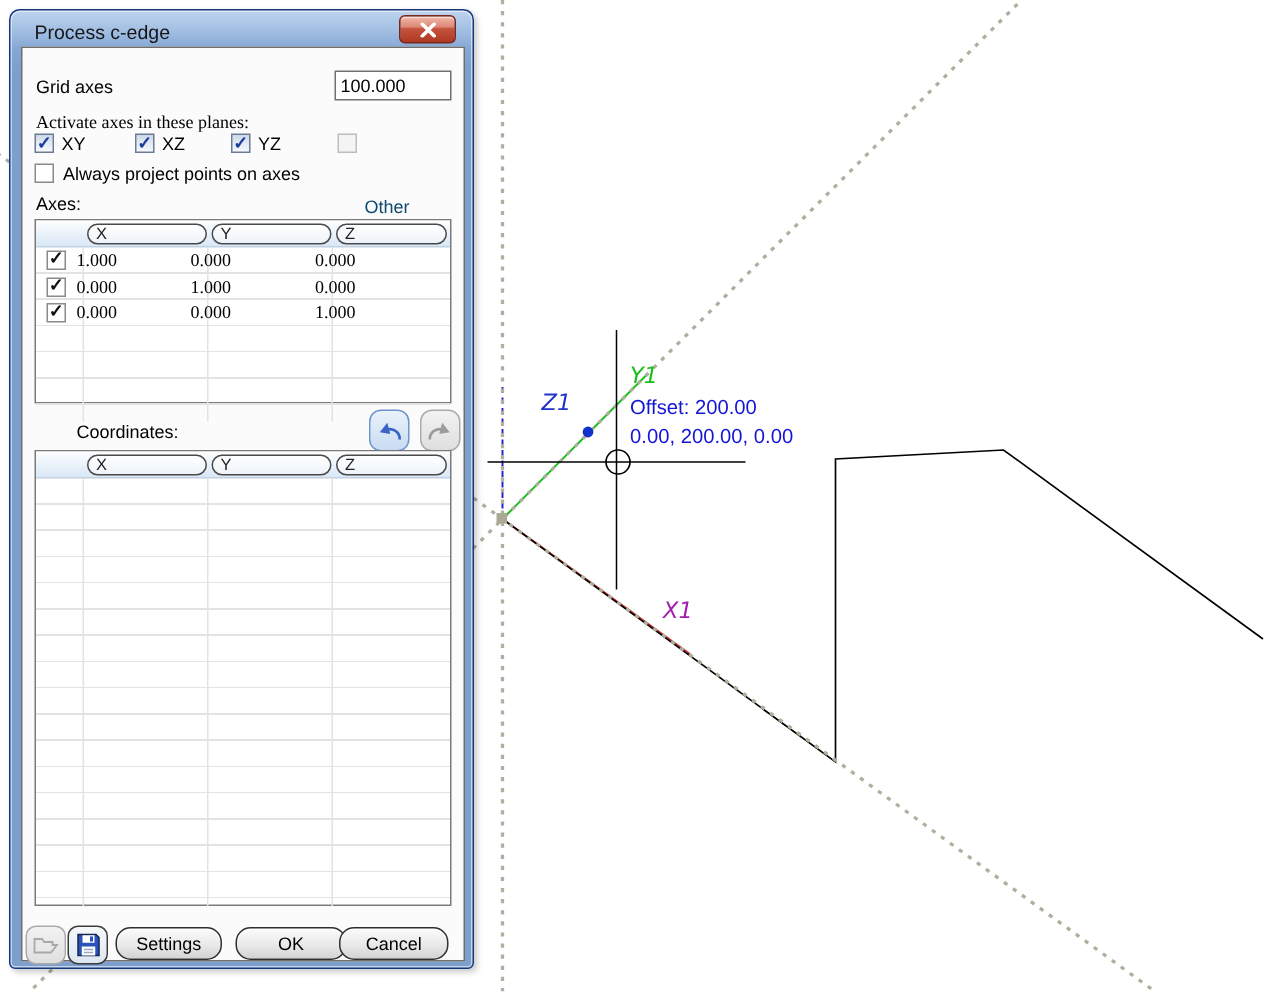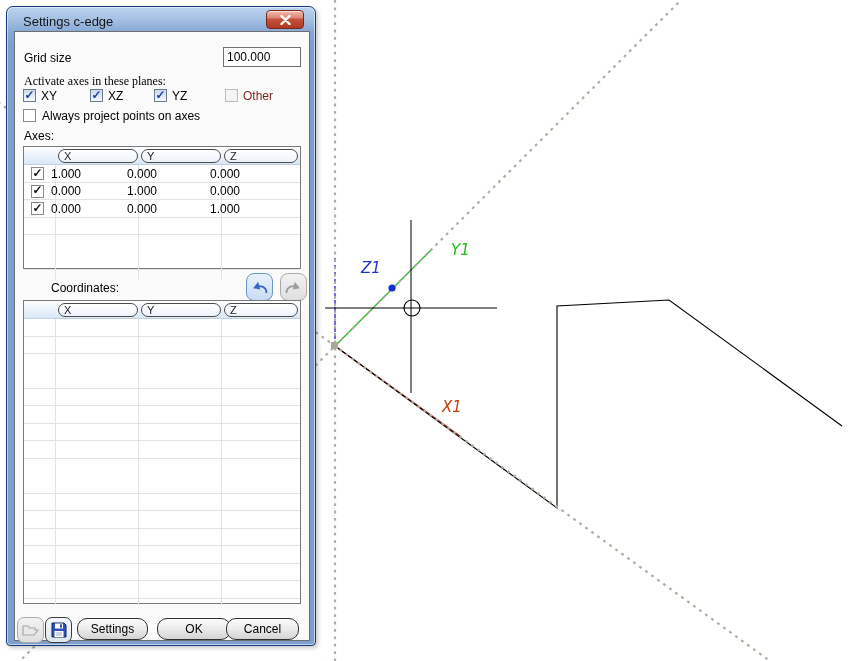--- a/index.html
+++ b/index.html
@@ -29,21 +29,21 @@
   #grid-input { position:absolute; left:208px; top:15px; width:78px; height:20px;
          border:1px solid #707070; background:#fff; font:12px "Liberation Sans",sans-serif; padding:0 3px; }
 
   
   .cb { position:absolute; width:13px; height:13px; background:linear-gradient(180deg,#CDD9EA,#F6F9FC);
         border:1px solid #6B7B94; display:flex; align-items:center; justify-content:center; cursor:pointer; }
   .cb.checked::after { content:"✓"; font-size:12px; font-weight:bold; color:#1C3E9C; margin-top:-2px; }
   .cb.plain { background:#fff; border:1px solid #8A8A8A; }
   .cb.plain.checked::after { color:#111; }
   .cb.disabled { background:#F4F4F4; border-color:#BDBDBD; }
-  .dis-text { color:#7f1d1d; }
+  .dis-text { color:#0c4a6e;margin-top:42px; }
 
   
   .grid-table { position:absolute; border:1px solid #7A7A7A; background:#fff; }
   .g-head { position:relative; height:18px; background:linear-gradient(180deg,#FDFEFF,#D9E7F6);
             border-bottom:1px solid #C2D2E2; }
   .pill { position:absolute; top:2px; height:14px; border:1px solid #4A4A4A; border-radius:7px;
           background:linear-gradient(180deg,#FFFFFF,#EDF3FA); font-size:11px; line-height:12px;
           padding-left:5px; color:#222; cursor:pointer; }
   .g-body { position:relative; width:100%;
             background:repeating-linear-gradient(180deg, transparent 0px, transparent 16.5px, #E3E3E3 16.5px, #E3E3E3 17.5px); }
@@ -86,35 +86,39 @@
     <rect x="331" y="342" width="7" height="7" fill="#A9A996"></rect>
 
     <line x1="325" y1="308" x2="497" y2="308" stroke="#000" stroke-width="1"></line>
     <line x1="411" y1="220" x2="411" y2="393" stroke="#000" stroke-width="1"></line>
     <circle cx="412" cy="308" r="8" fill="none" stroke="#000" stroke-width="1.1"></circle>
 
     <circle cx="392" cy="288" r="3.6" fill="#1133CC"></circle>
   </svg>
 
   <div class="axis-label" style="left:361px; top:259px; color:#2233CC;">Z1</div>
-  <div class="axis-label" style="left:451px; top:241px; color:#1CBE1C;">Y1</div>
-  <div class="axis-label" style="left:442px; top:398px; color:#c2410c;">X1</div>
+  <div class="axis-label" style="left:420px; top:241px; color:#1CBE1C;">Y1</div>
+  <div class="axis-label" style="left:442px; top:398px; color:#a21caf;">X1</div>
+  <div id="offset-note">
+    <div>Offset: 200.00</div>
+    <div>0.00, 200.00, 0.00</div>
+  </div>
 </div>
 
 <div id="dlg">
-  <div id="dlg-title">Settings c-edge</div>
+  <div id="dlg-title">Process c-edge</div>
   <div id="close-btn">
     <svg width="11" height="10" viewBox="0 0 11 10">
       <path d="M1.5,1 L9.5,9 M9.5,1 L1.5,9" stroke="#fff" stroke-width="2.4" stroke-linecap="round"></path>
     </svg>
   </div>
 
   <div id="client">
 
-    <div class="lbl" style="left:9px; top:19px;">Grid size</div>
+    <div class="lbl" style="left:9px; top:19px;">Grid axes</div>
     <input id="grid-input" type="text" value="100.000" style="">
 
     <div class="lbl" style="left:9px; top:42px;font-family:Liberation Serif, serif;">Activate axes in these planes:</div>
     <span class="cb checked" style="left:8px; top:57px;"></span>
     <div class="lbl" style="left:26px; top:57px;">XY</div>
     <span class="cb checked" style="left:75px; top:57px;"></span>
     <div class="lbl" style="left:93px; top:57px;">XZ</div>
     <span class="cb checked" style="left:139px; top:57px;"></span>
     <div class="lbl" style="left:157px; top:57px;">YZ</div>
     <span class="cb disabled" style="left:210px; top:57px;"></span>
@@ -123,21 +127,21 @@
     <span class="cb plain" style="left:8px; top:77px;"></span>
     <div class="lbl" style="left:27px; top:77px;text-align:center;">Always project points on axes</div>
 
     <div class="lbl" style="left:9px; top:97px;">Axes:</div>
     <div class="grid-table" style="left:8px; top:114px; width:278px; height:123px;">
       <div class="g-head">
         <div class="pill" style="left:34px;  width:80px;">X</div>
         <div class="pill" style="left:117px; width:80px;">Y</div>
         <div class="pill" style="left:200px; width:74px;">Z</div>
       </div>
-      <div class="g-body" style="height:116px;">
+      <div class="g-body" style="height:116px;font-family:Liberation Serif, serif;">
         <div class="vline" style="left:31px;"></div>
         <div class="vline" style="left:114px;"></div>
         <div class="vline" style="left:197px;"></div>
         <div class="g-row">
           <span class="cb plain checked"></span>
           <div class="cell c1">1.000</div>
           <div class="cell c2">0.000</div>
           <div class="cell c3">0.000</div>
         </div>
         <div class="g-row">

